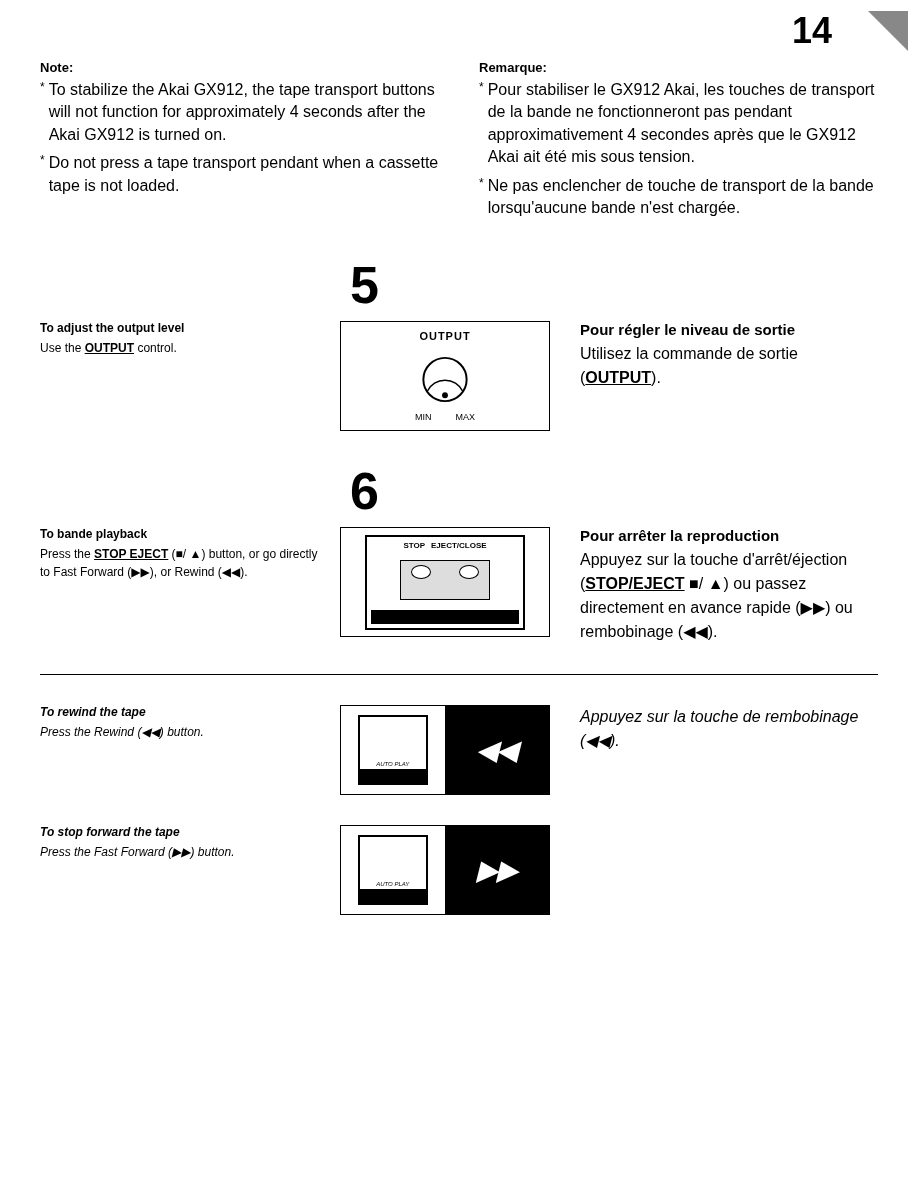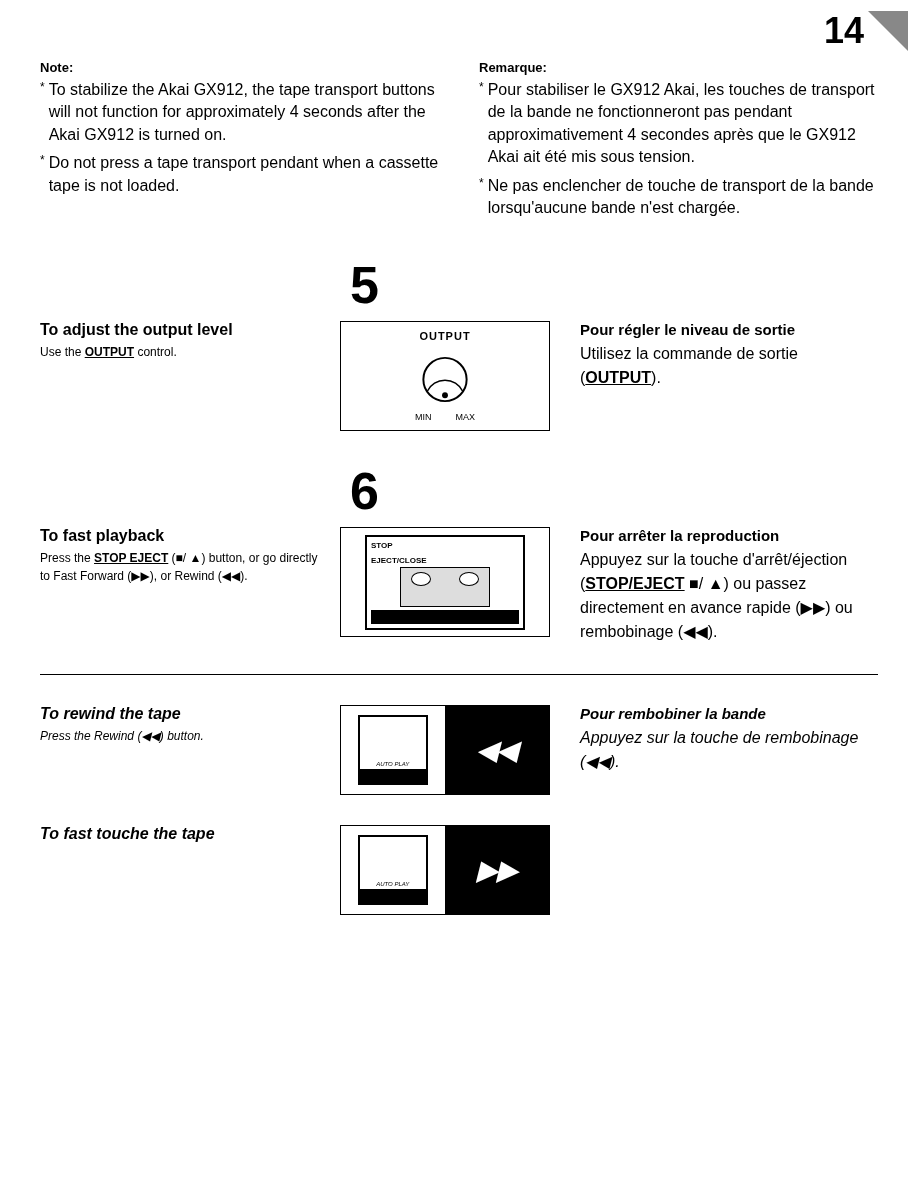--- a/index.html
+++ b/index.html
@@ -13,20 +13,21 @@
       position: relative;
     }
 
     
     .page-number-corner {
       position: absolute;
       top: 10px;
       right: 10px;
       display: flex;
       align-items: center;
+      gap: 32px;
     }
     .page-number-text {
       font-size: 36px;
       font-weight: bold;
       font-family: Arial, sans-serif;
     }
     .page-corner-triangle {
       width: 0;
       height: 0;
       border-top: 40px solid #888;
@@ -81,21 +82,21 @@
     }
     .step-row {
       display: flex;
       align-items: flex-start;
       gap: 20px;
     }
     .step-left {
       flex: 0 0 280px;
     }
     .step-title {
-      font-size: 16px;
+      font-size: 12px;
       font-weight: bold;
       margin-bottom: 4px;
     }
     .step-desc {
       font-size: 12px;
       line-height: 1.5;
     }
     .step-image-area {
       flex: 0 0 220px;
     }
@@ -278,32 +279,32 @@
         <div class="step-right-desc">Utilisez la commande de sortie (<span style="font-weight:bold;text-decoration:underline;">OUTPUT</span>).</div>
       </div>
     </div>
   </div>
 
   <div class="step-section">
     <div class="step-number">6</div>
     <div class="step-row">
 
       <div class="step-left">
-        <div class="step-title">To fast playback</div>
+        <div class="step-title">To bande playback</div>
         <div class="step-desc">
           Press the <span style="font-weight:bold;text-decoration:underline;">STOP EJECT</span> (■/ ▲) button, or go directly to Fast Forward (▶▶), or Rewind (◀◀).
         </div>
       </div>
 
       <div class="step-image-area">
         <div class="stop-eject-box">
 
           <div style="width:160px;height:95px;border:2px solid #000;background:#fff;position:relative;display:flex;flex-direction:column;justify-content:space-between;padding:4px;">
 
-            <div style="display:flex;justify-content:center;gap:6px;font-size:8px;font-weight:bold;flex-direction:column;">
+            <div style="display:flex;justify-content:center;gap:6px;font-size:8px;font-weight:bold;">
               <span>STOP</span>
               <span>EJECT/CLOSE</span>
             </div>
 
             <div style="flex:1;display:flex;align-items:center;justify-content:center;">
               <div style="width:90px;height:40px;border:1.5px solid #000;background:#ddd;position:relative;">
                 <div style="position:absolute;top:4px;left:10px;width:20px;height:14px;border-radius:50%;border:1px solid #000;background:#fff;"></div>
                 <div style="position:absolute;top:4px;right:10px;width:20px;height:14px;border-radius:50%;border:1px solid #000;background:#fff;"></div>
               </div>
             </div>
@@ -340,32 +341,32 @@
                 <div style="width:100%;height:14px;background:#000;"></div>
               </div>
             </div>
           </div>
           <div class="panel-right">
             <span class="panel-icon">◀◀</span>
           </div>
         </div>
       </div>
       <div class="rewind-ff-right">
-        <div class="step-right-title">Pour rembobiner la bande</div>
         <div class="step-right-desc">
           Appuyez sur la touche de rembobinage (◀◀).
         </div>
       </div>
     </div>
   </div>
 
   <div class="rewind-ff-section">
     <div class="rewind-ff-row">
       <div class="rewind-ff-left">
-        <div class="step-title">To fast touche the tape</div>
+        <div class="step-title">To stop forward the tape</div>
+        <div class="step-desc">Press the Fast Forward (▶▶) button.</div>
       </div>
       <div class="rewind-ff-image">
         <div class="two-panel-box">
           <div class="panel-left">
             <div style="position:relative;">
               <div style="width:70px;height:70px;border:2px solid #000;background:#fff;display:flex;flex-direction:column;justify-content:flex-end;">
                 <div style="font-size:6px;text-align:center;padding:2px;">AUTO PLAY</div>
                 <div style="width:100%;height:14px;background:#000;"></div>
               </div>
             </div>

